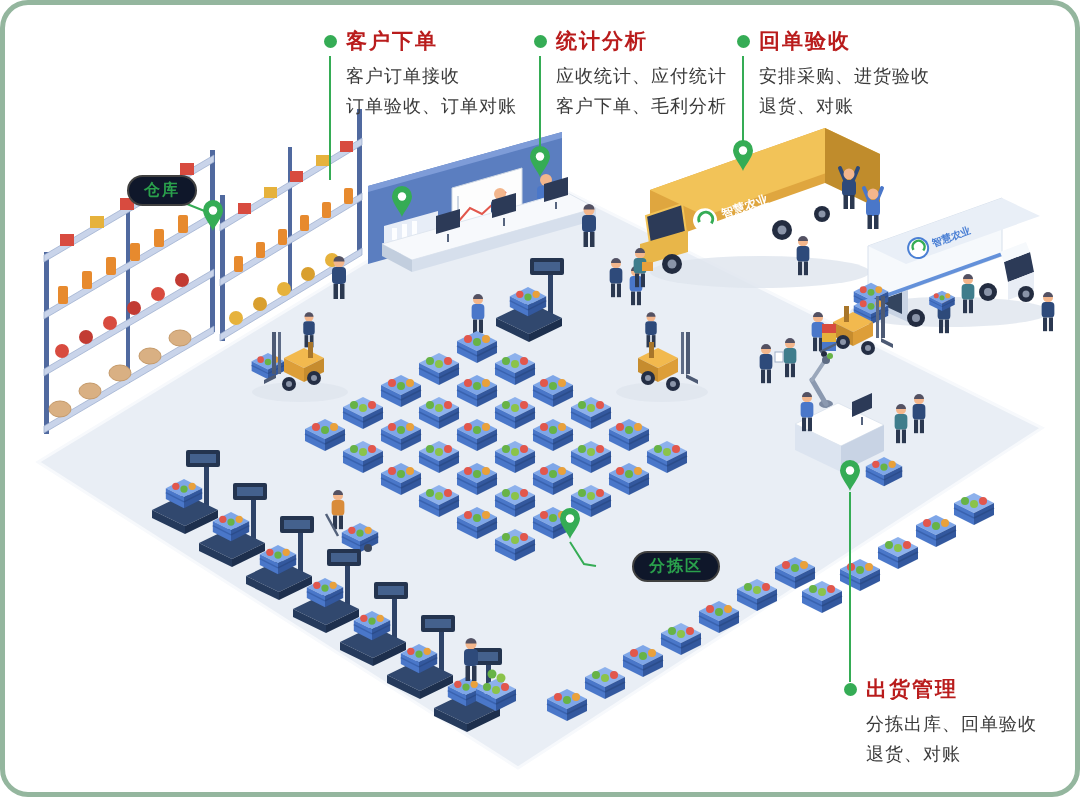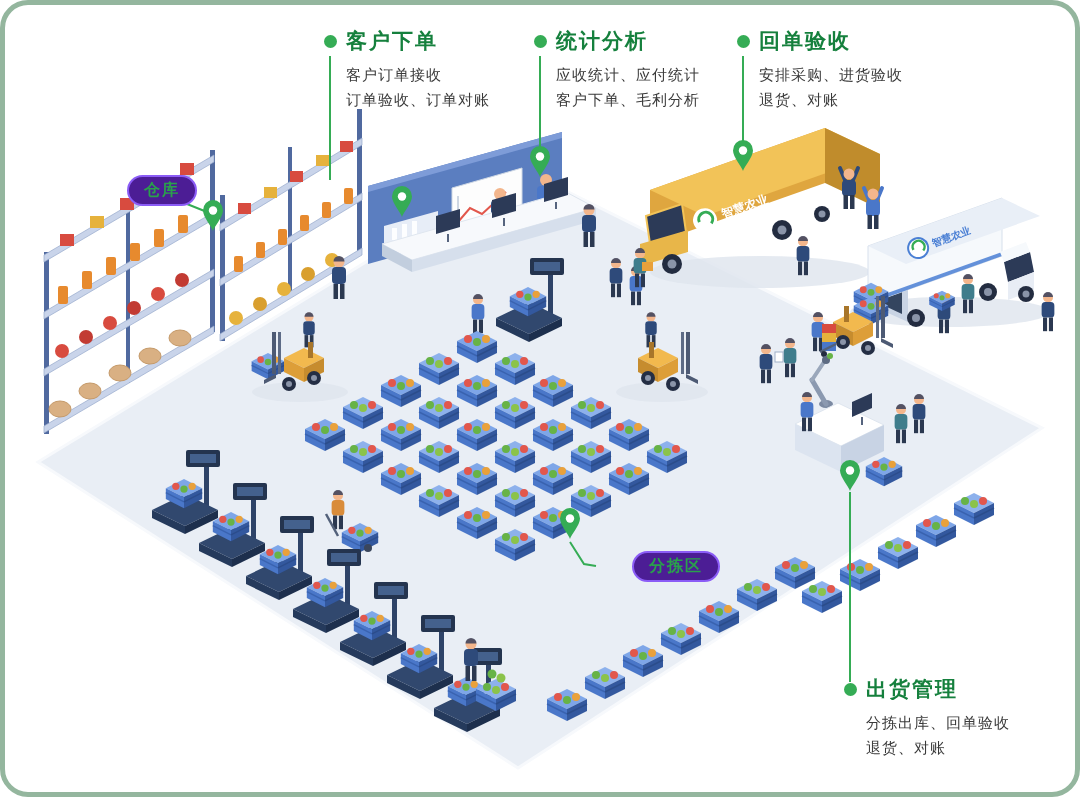--- a/index.html
+++ b/index.html
@@ -2,23 +2,23 @@
 <html><head>
 <meta charset="utf-8">
 <style>
   html,body{margin:0;padding:0;background:#ffffff;}
   .canvas{position:relative;width:1080px;height:797px;background:#ffffff;overflow:hidden;
           font-family:"Liberation Sans","DejaVu Sans",sans-serif;}
   .frame{position:absolute;inset:0;border:5px solid #94b69e;border-radius:28px;pointer-events:none;z-index:6;}
   .illustration{position:absolute;inset:0;z-index:1;}
   .callout{position:absolute;width:230px;z-index:3;}
   .callout .dot{position:absolute;left:0;top:7px;width:13px;height:13px;border-radius:50%;background:#35ac55;}
-  .callout h3{margin:0 0 10px 22px;font-size:21px;font-weight:700;color:#15803d;letter-spacing:2px;line-height:1.2;}
-  .callout p{margin:2px 0 2px 22px;font-size:15px;color:#3a3a3a;letter-spacing:1px;line-height:1.55;}
-  .pill{position:absolute;z-index:3;border:2px solid #8b5cf6;color:#2aa04c;background:#4c1d95;
+  .callout h3{margin:0 0 10px 22px;font-size:21px;font-weight:700;color:#b91c1c;letter-spacing:2px;line-height:1.2;}
+  .callout p{margin:2px 0 2px 22px;font-size:18px;color:#3a3a3a;letter-spacing:1px;line-height:1.55;}
+  .pill{position:absolute;z-index:3;border:2px solid #404040;color:#2aa04c;background:#0f172a;
         border-radius:16px;padding:3px 15px;font-size:16px;font-weight:700;letter-spacing:2px;}
 </style>
 </head>
 <body>
 
 <div class="canvas">
   <div class="frame"></div>
 
   <svg class="illustration" width="1080" height="797" viewBox="0 0 1080 797">
     <defs>

